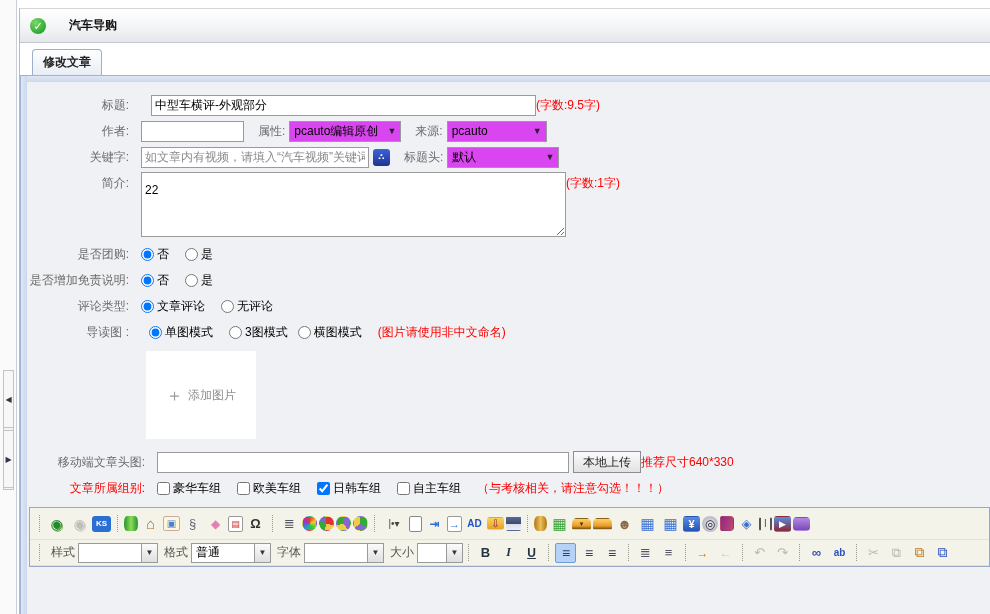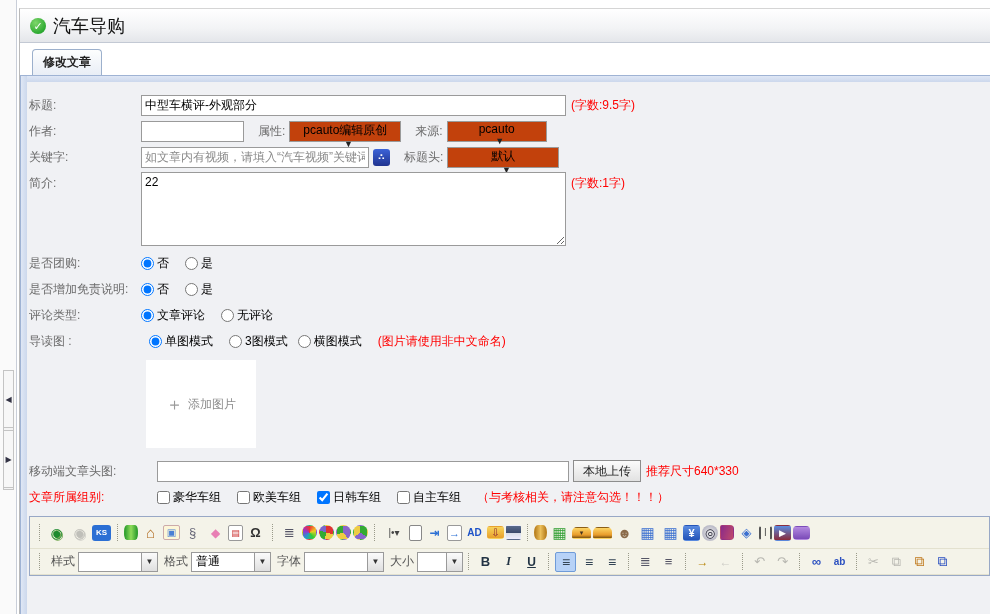--- a/index.html
+++ b/index.html
@@ -19,49 +19,49 @@
 
   
   .module { position:absolute; left:19px; top:8px; width:971px; height:606px;
             border-left:1px solid #b9b9b9; border-top:1px solid #d5d5d5; background:#fff; }
 
   .mod-header { height:34px; background:linear-gradient(#ffffff,#f2f3f5 60%,#e4e6ea);
                 border-bottom:1px solid #c3c9d4; display:flex; align-items:center; padding-left:10px; }
   .okball { width:16px; height:16px; border-radius:50%;
             background:radial-gradient(circle at 35% 30%, #7ed66a, #2daa32 70%, #1d8c25);
             color:#fff; font-size:11px; font-weight:bold; text-align:center; line-height:16px; margin-right:7px; }
-  .mod-title { font-size:18px; font-weight:normal; color:#111; }
+  .mod-title { font-size:12px; font-weight:bold; color:#111;margin-left:16px; }
 
   .tabstrip { height:32px; background:#fff; position:relative; }
   .tab { position:absolute; left:12px; bottom:0; width:70px; height:26px;
          border:1px solid #9cb0cc; border-bottom:none; border-radius:4px 4px 0 0;
          background:linear-gradient(#fdfefe,#e9eef6); font-weight:bold; color:#222;
          display:flex; align-items:center; justify-content:center; cursor:pointer; }
 
   .panel { height:540px; border-top:1px solid #9fb3d4;
            border-left:1px solid #9fb3d4; background:#f0f1f4; position:relative;
            padding:10px 0 0 8px; }
   .panel::before { content:""; position:absolute; left:0; top:0; width:100%; height:6px;
                    background:linear-gradient(#dfe7f5,#ccd8ec); }
   .panel::after { content:""; position:absolute; left:0; top:0; width:6px; height:100%;
                   background:linear-gradient(90deg,#dfe7f5,#ccd8ec); }
 
   
   .frm { position:relative; padding-top:8px; }
   .row { display:flex; align-items:center; margin-bottom:4px; min-height:22px; }
-  .lbl { width:112px; text-align:left; color:#6b6b6b; flex:none; padding-right:3px; }
+  .lbl { width:112px; text-align:right; color:#6b6b6b; flex:none; padding-right:12px; }
   .lbl.red { color:#f00; }
   input[type=text], textarea { border:1px solid #9a9a9a; background:#fff; height:21px;
         font-family:inherit; font-size:12px; padding:0 3px; color:#000; outline:none; }
   input[type=text]::placeholder { color:#8a8a8a; }
-  textarea { height:74px; padding:2px 3px; resize:both; }
+  textarea { height:65px; padding:10px 3px; resize:both; }
   .red { color:#f00; }
-  .rnote { margin-left:5px; white-space:nowrap; }
-  .sel { border:1px solid #9a9a9a; background:#c2410c; height:21px; display:inline-flex;
-         align-items:center; justify-content:space-between; padding:0 4px; cursor:pointer; color:#000;flex-direction:column; }
+  .rnote { white-space:nowrap; }
+  .sel { border:1px solid #9a9a9a; background:#d946ef; height:21px; display:inline-flex;
+         align-items:center; justify-content:space-between; padding:0 4px; cursor:pointer; color:#000; }
   .sel .car { font-size:9px; color:#222; margin-left:6px; }
   .btn { height:22px; border:1px solid #8d8d8d; background:linear-gradient(#fbfbfb,#e2e2e2);
          padding:0 9px; font-size:12px; color:#222; cursor:pointer; font-family:inherit; }
   .gap { width:10px; flex:none; }
   .slbl { color:#6b6b6b; margin:0 4px 0 14px; white-space:nowrap; }
   input[type=radio], input[type=checkbox] { margin:0 3px 0 0; vertical-align:-2px; cursor:pointer; }
   .opt { margin-right:16px; color:#000; display:inline-flex; align-items:center; cursor:pointer; }
   .pawicon { width:17px; height:17px; margin-left:4px; border-radius:3px; flex:none; cursor:pointer;
              background:linear-gradient(#3c63d8,#20338f); color:#fff; font-size:9px; font-weight:bold;
              display:flex; align-items:center; justify-content:center; }
@@ -152,21 +152,21 @@
     <div class="tab">
       <span>修改文章</span>
     </div>
   </div>
 
   <div class="panel">
     <div class="frm">
 
       <div class="row">
         <span class="lbl">标题:</span>
-        <input type="text" style="width: 425px;" value="中型车横评-外观部分">
+        <input type="text" style="width: 385px; margin-left: 10px;" value="中型车横评-外观部分">
         <span class="red rnote">(字数:9.5字)</span>
       </div>
 
       <div class="row">
         <span class="lbl">作者:</span>
         <input type="text" style="width: 103px;" value="">
         <span class="slbl">属性:</span>
         <div class="sel" style="width:112px">
           <span>pcauto编辑原创</span>
           <span class="car">▼</span>

